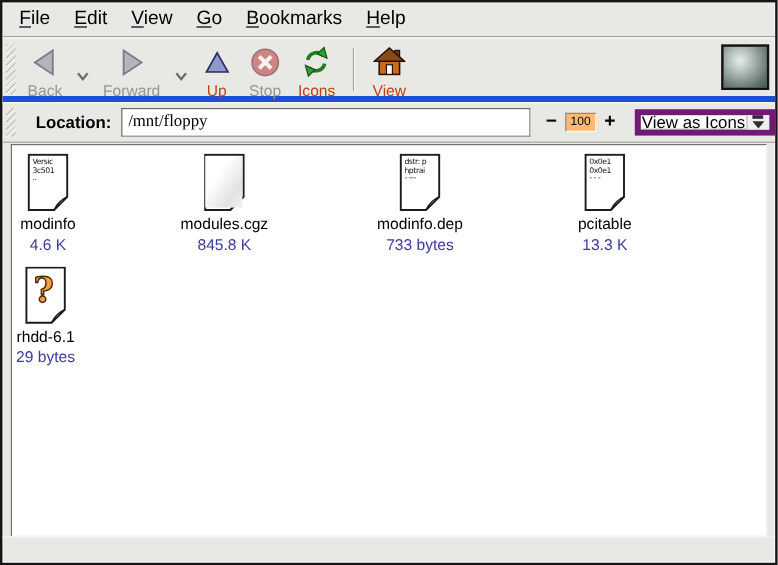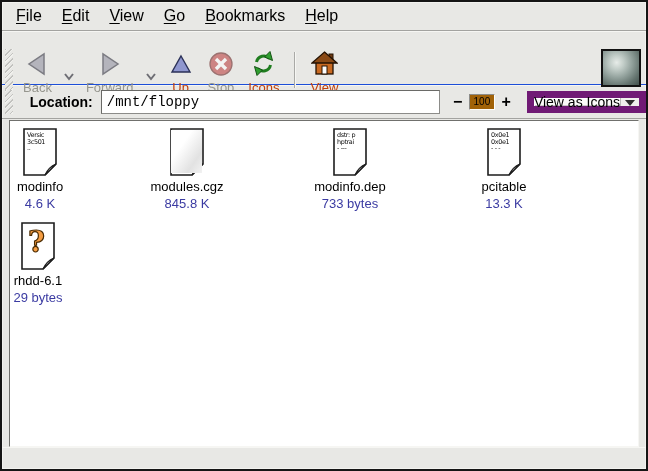--- a/index.html
+++ b/index.html
@@ -29,22 +29,22 @@
     cursor: default;
     white-space: nowrap;
   }
   .menu-item u { text-underline-offset: 2px; }
 
   
   .toolbar {
     height: 54px;
     display: flex;
     align-items: flex-start;
-    padding-top: 15px;
-    border-bottom: 1px solid #1d4ed8;
+    padding-top: 3px;
+    border-bottom: 5px solid #1d4ed8;
     box-shadow: inset 0 1px 0 #f6f6f3;
   }
   .handle {
     width: 8px;
     height: 42px;
     margin: 3px 3px 0 3px;
     background: repeating-linear-gradient(135deg, #c2c2bf 0 1px, #f1f1ee 1px 2px, #e8e8e5 2px 4px);
   }
   .tb-btn {
     display: flex;
@@ -79,41 +79,41 @@
   }
   .locbar .handle { height: 24px; margin-top: 0; }
   .loc-label { font-size: 14px; margin: 0 8px 0 14px; white-space: nowrap; font-weight: bold; }
   .loc-input {
     width: 350px;
     height: 24px;
     border: 1px solid #8c8c89;
     border-top-color: #6a6a67;
     border-left-color: #6a6a67;
     background: #fff;
-    font-family: Liberation Mono, monospace;
+    font-family: Liberation Serif, serif;
     font-size: 14px;
     padding: 1px 5px;
     color: #000;
   }
   .zoom-out, .zoom-in { font-size: 16px; font-weight: bold; padding: 0 5px; cursor: default; }
   .zoom-out { margin-left: 8px; }
   .zoom-level {
     width: 26px; height: 16px;
-    background: #a16207;
+    background: #fdba74;
     border: 1px solid;
     border-color: #8c8c89 #fdfdfb #fdfdfb #8c8c89;
     font-size: 10px;
     display: flex; align-items: center; justify-content: center;
     margin: 0 2px;
   }
   .view-mode {
     margin-left: 11px;
     width: 120px; height: 22px;
     background: #fbfbf9;
-    border: 7px solid #701a75;
+    border: 5px solid #701a75;
     box-shadow: inset 1px 1px 0 #ffffff, inset -1px -1px 0 #c9c9c6;
     display: flex; align-items: center;
   }
   .view-mode-label { flex: 1; font-size: 14px; text-align: center; white-space: nowrap; }
   .combo-cell {
     width: 19px; height: 100%;
     border-left: 1px solid #b9b9b6;
     display: flex; flex-direction: column; align-items: center; justify-content: center;
     background: #efefec;
   }

